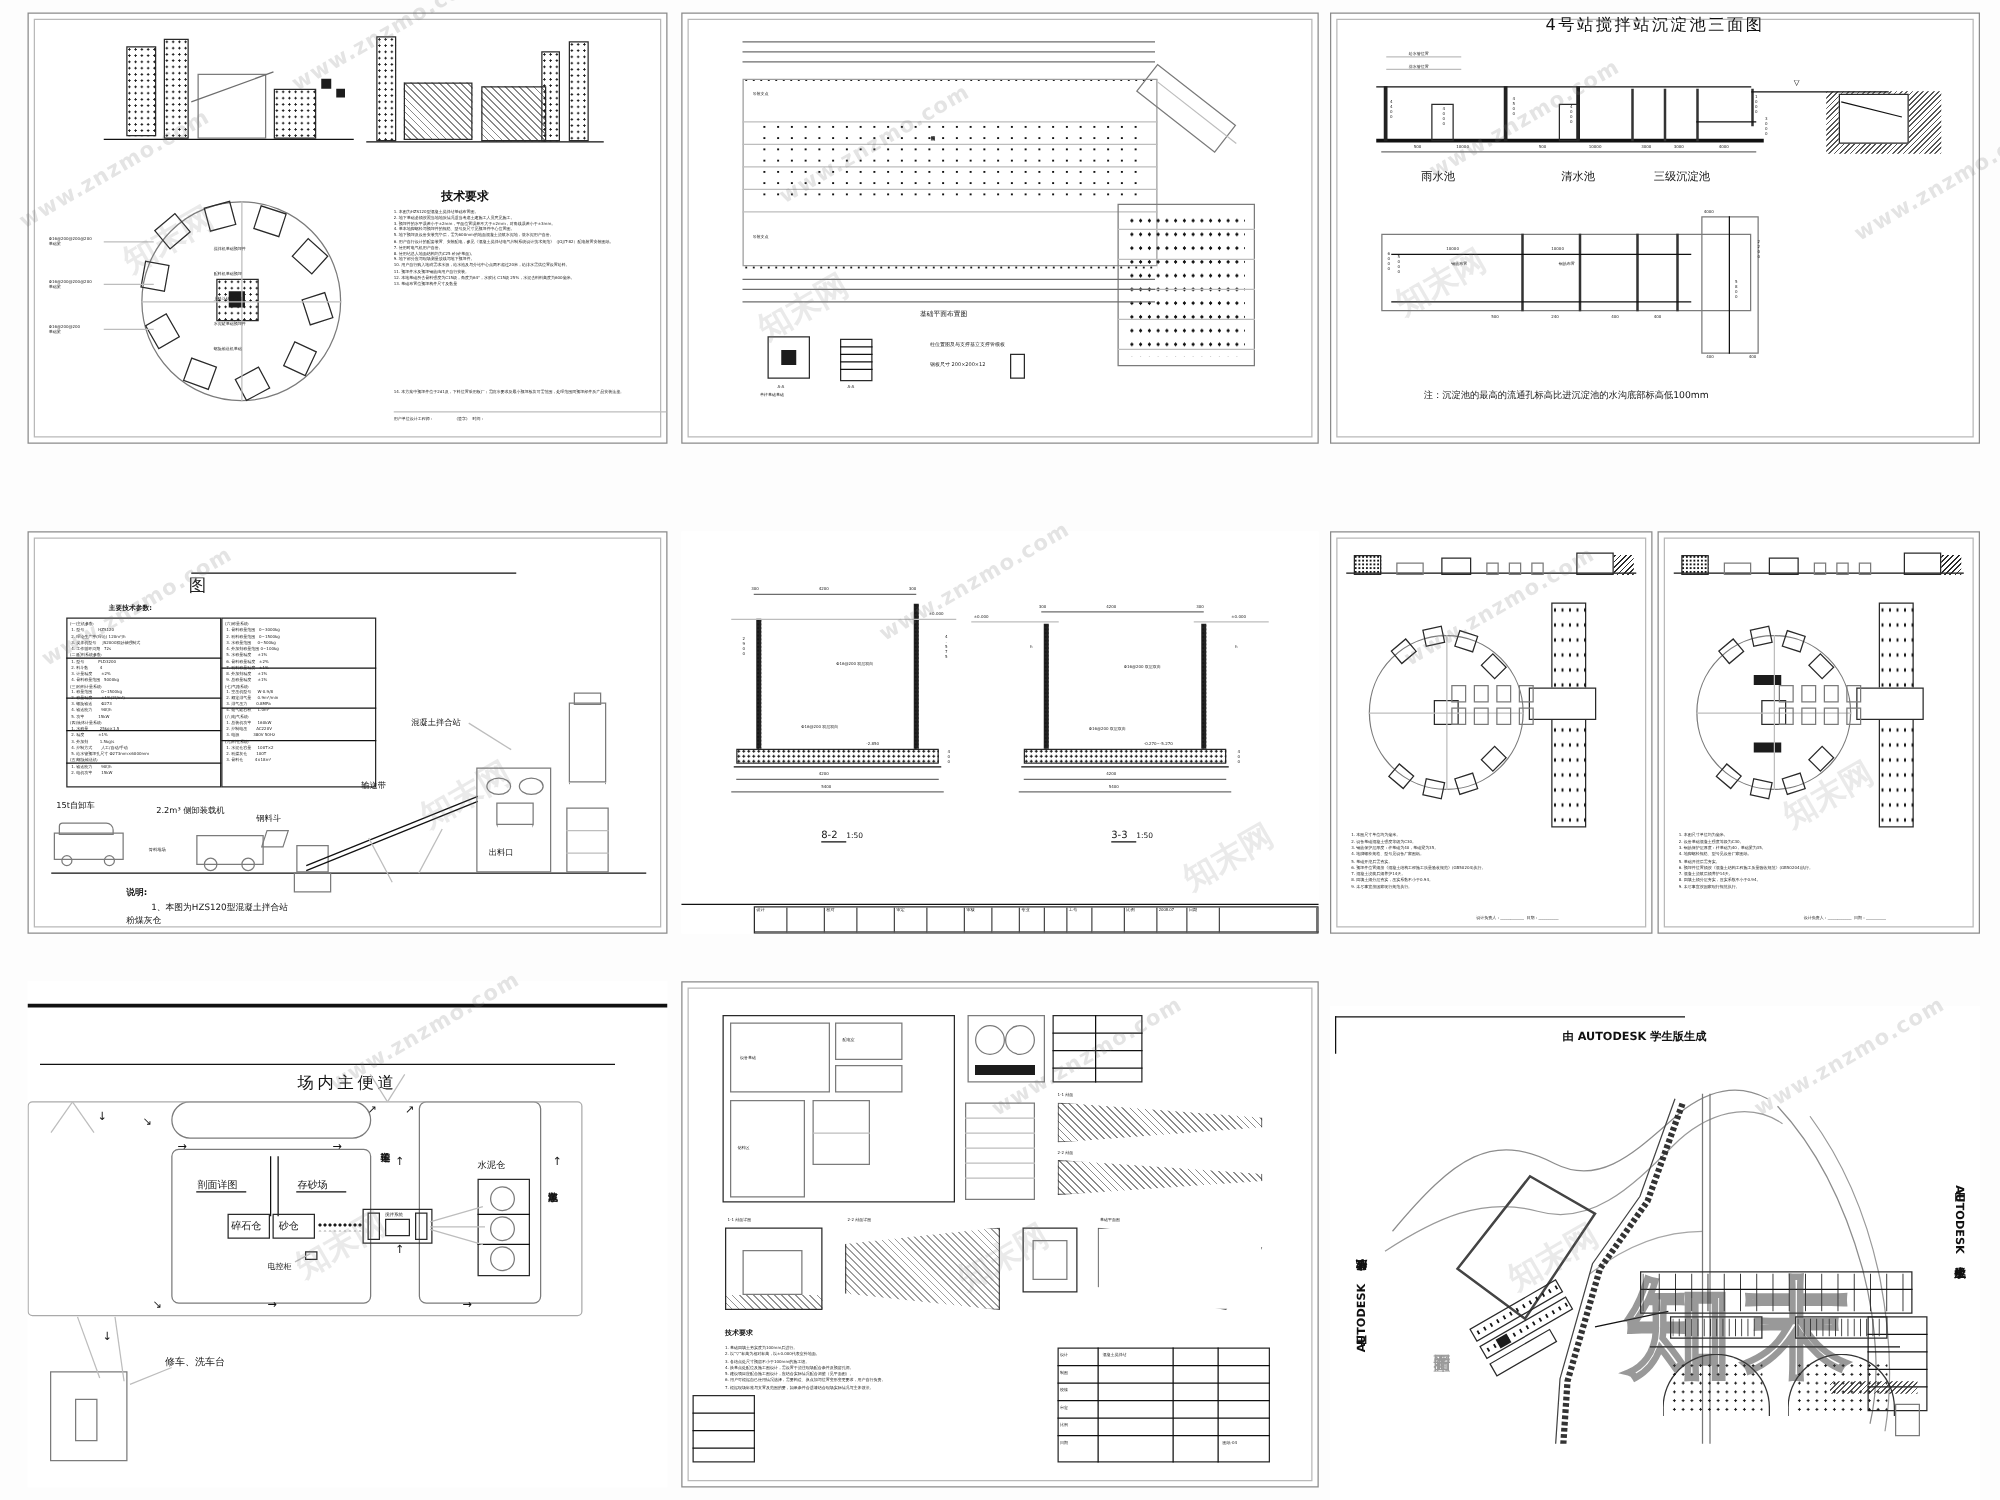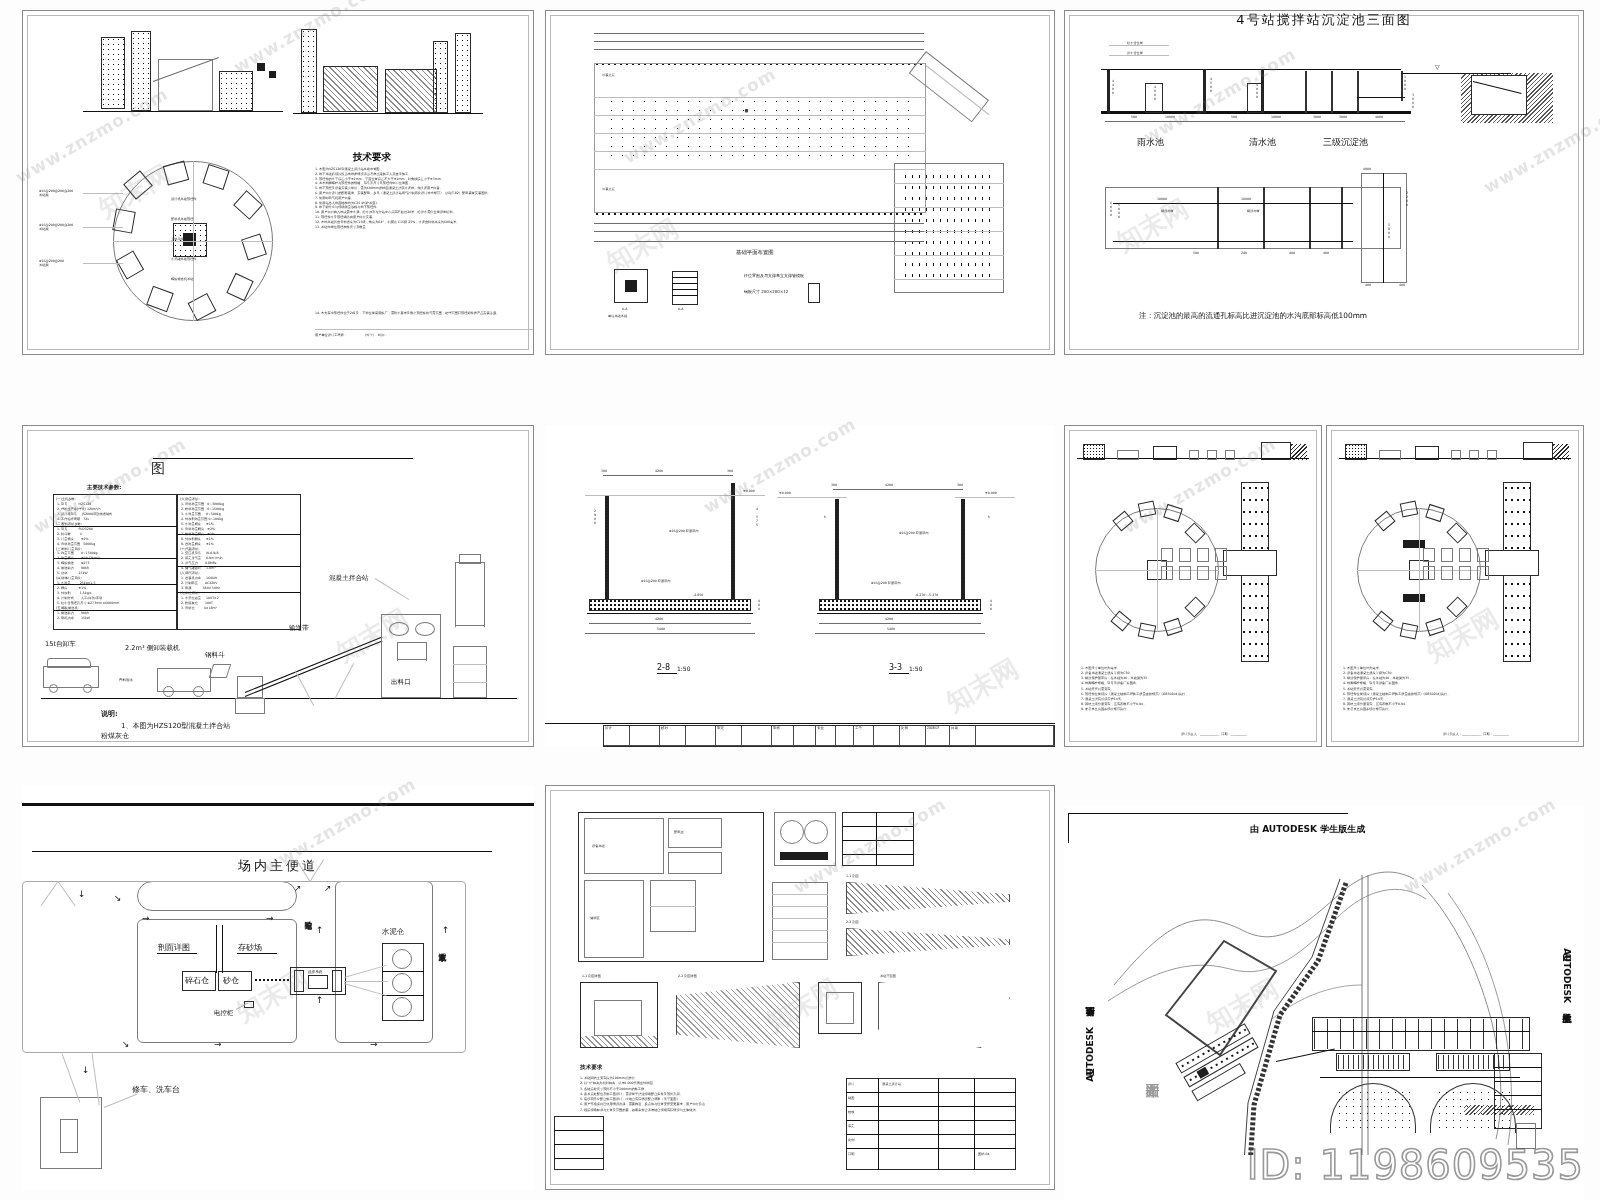--- a/index.html
+++ b/index.html
@@ -542,21 +542,21 @@
       <div class="txt-micro" style="left:56px; top:112px;">Φ16@200 双层双向</div>
 
       <div class="hline thin" style="left:4px; top:156px; width:162px;"></div>
       <div class="txt-micro" style="left:70px; top:150px;">4200</div>
       <div class="hline thin" style="left:0px; top:166px; width:170px;"></div>
       <div class="txt-micro" style="left:72px; top:160px;">5400</div>
       <div class="txt-micro vtext" style="left:170px; top:40px;">4.575</div>
       <div class="txt-micro vtext" style="left:8px; top:42px;">2900</div>
       <div class="txt-micro vtext" style="left:172px; top:132px;">400</div>
     </div>
-    <div class="txt-sm" style="left:112px; top:238px; font-size:8px;">2-8</div>
+    <div class="txt-sm" style="left:112px; top:238px; font-size:8px;">8-2</div>
     <div class="txt-sm" style="left:132px; top:240px; font-size:6px;">1:50</div>
     <div class="hline" style="left:112px; top:248px; width:20px;"></div>
 
     <div style="position:absolute; left:270px; top:42px; width:190px; height:180px;">
       <div class="hline thin" style="left:18px; top:22px; width:130px;"></div>
       <div class="txt-micro" style="left:70px; top:16px;">4200</div>
       <div class="txt-micro" style="left:16px; top:16px;">300</div>
       <div class="txt-micro" style="left:142px; top:16px;">300</div>
 
       <div class="vline" style="left:20px; top:32px; height:100px; width:4px; background:#222;"></div>
@@ -963,15 +963,15 @@
   <div class="wm" style="left:1120px; top:520px;">www.znzmo.com</div>
   <div class="wm-zh" style="left:1420px; top:640px;">知末网</div>
   <div class="wm" style="left:260px; top:860px;">www.znzmo.com</div>
   <div class="wm-zh" style="left:230px; top:1000px;">知末网</div>
   <div class="wm" style="left:790px; top:880px;">www.znzmo.com</div>
   <div class="wm-zh" style="left:760px; top:1010px;">知末网</div>
   <div class="wm" style="left:1400px; top:880px;">www.znzmo.com</div>
   <div class="wm-zh" style="left:1200px; top:1010px;">知末网</div>
   <div class="wm" style="left:1480px; top:180px;">www.znzmo.com</div>
 
-  <div id="wm-id">ID: 1198609535</div>
+  <div id="wm-logo">知末</div>
 
 </div>
 
 </body></html>

